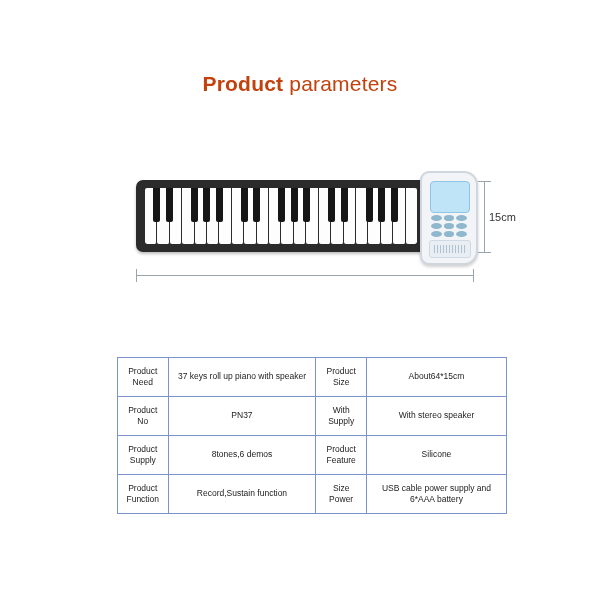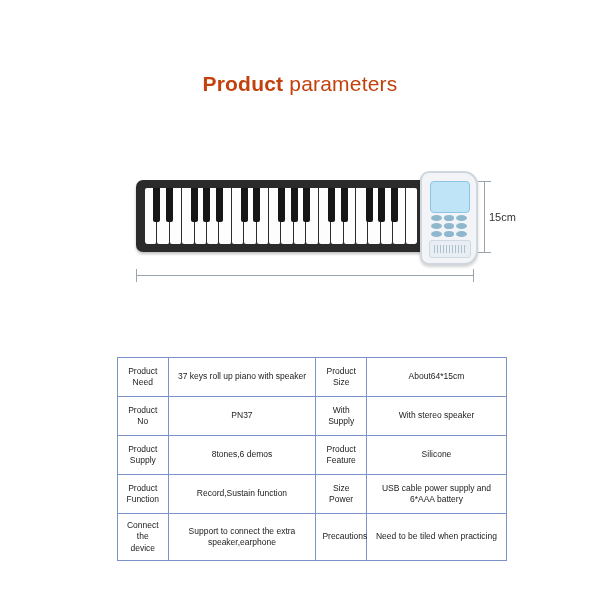--- a/index.html
+++ b/index.html
@@ -399,28 +399,17 @@
             <div>Product</div>
             <div>Function</div>
           </td>
           <td class="val">Record,Sustain function</td>
           <td class="lbl">
             <div>Size</div>
             <div>Power</div>
           </td>
           <td class="val">USB cable power supply and 6*AAA battery</td>
         </tr>
-        <tr>
-          <td class="lbl">
-            <div>Connect</div>
-            <div>the device</div>
-          </td>
-          <td class="val">Support to connect the extra speaker,earphone</td>
-          <td class="lbl">
-            <div>Precautions</div>
-          </td>
-          <td class="val">Need to be tiled when practicing</td>
-        </tr>
       </tbody>
     </table>
   </div>
 
 </div>
 
 </body></html>

